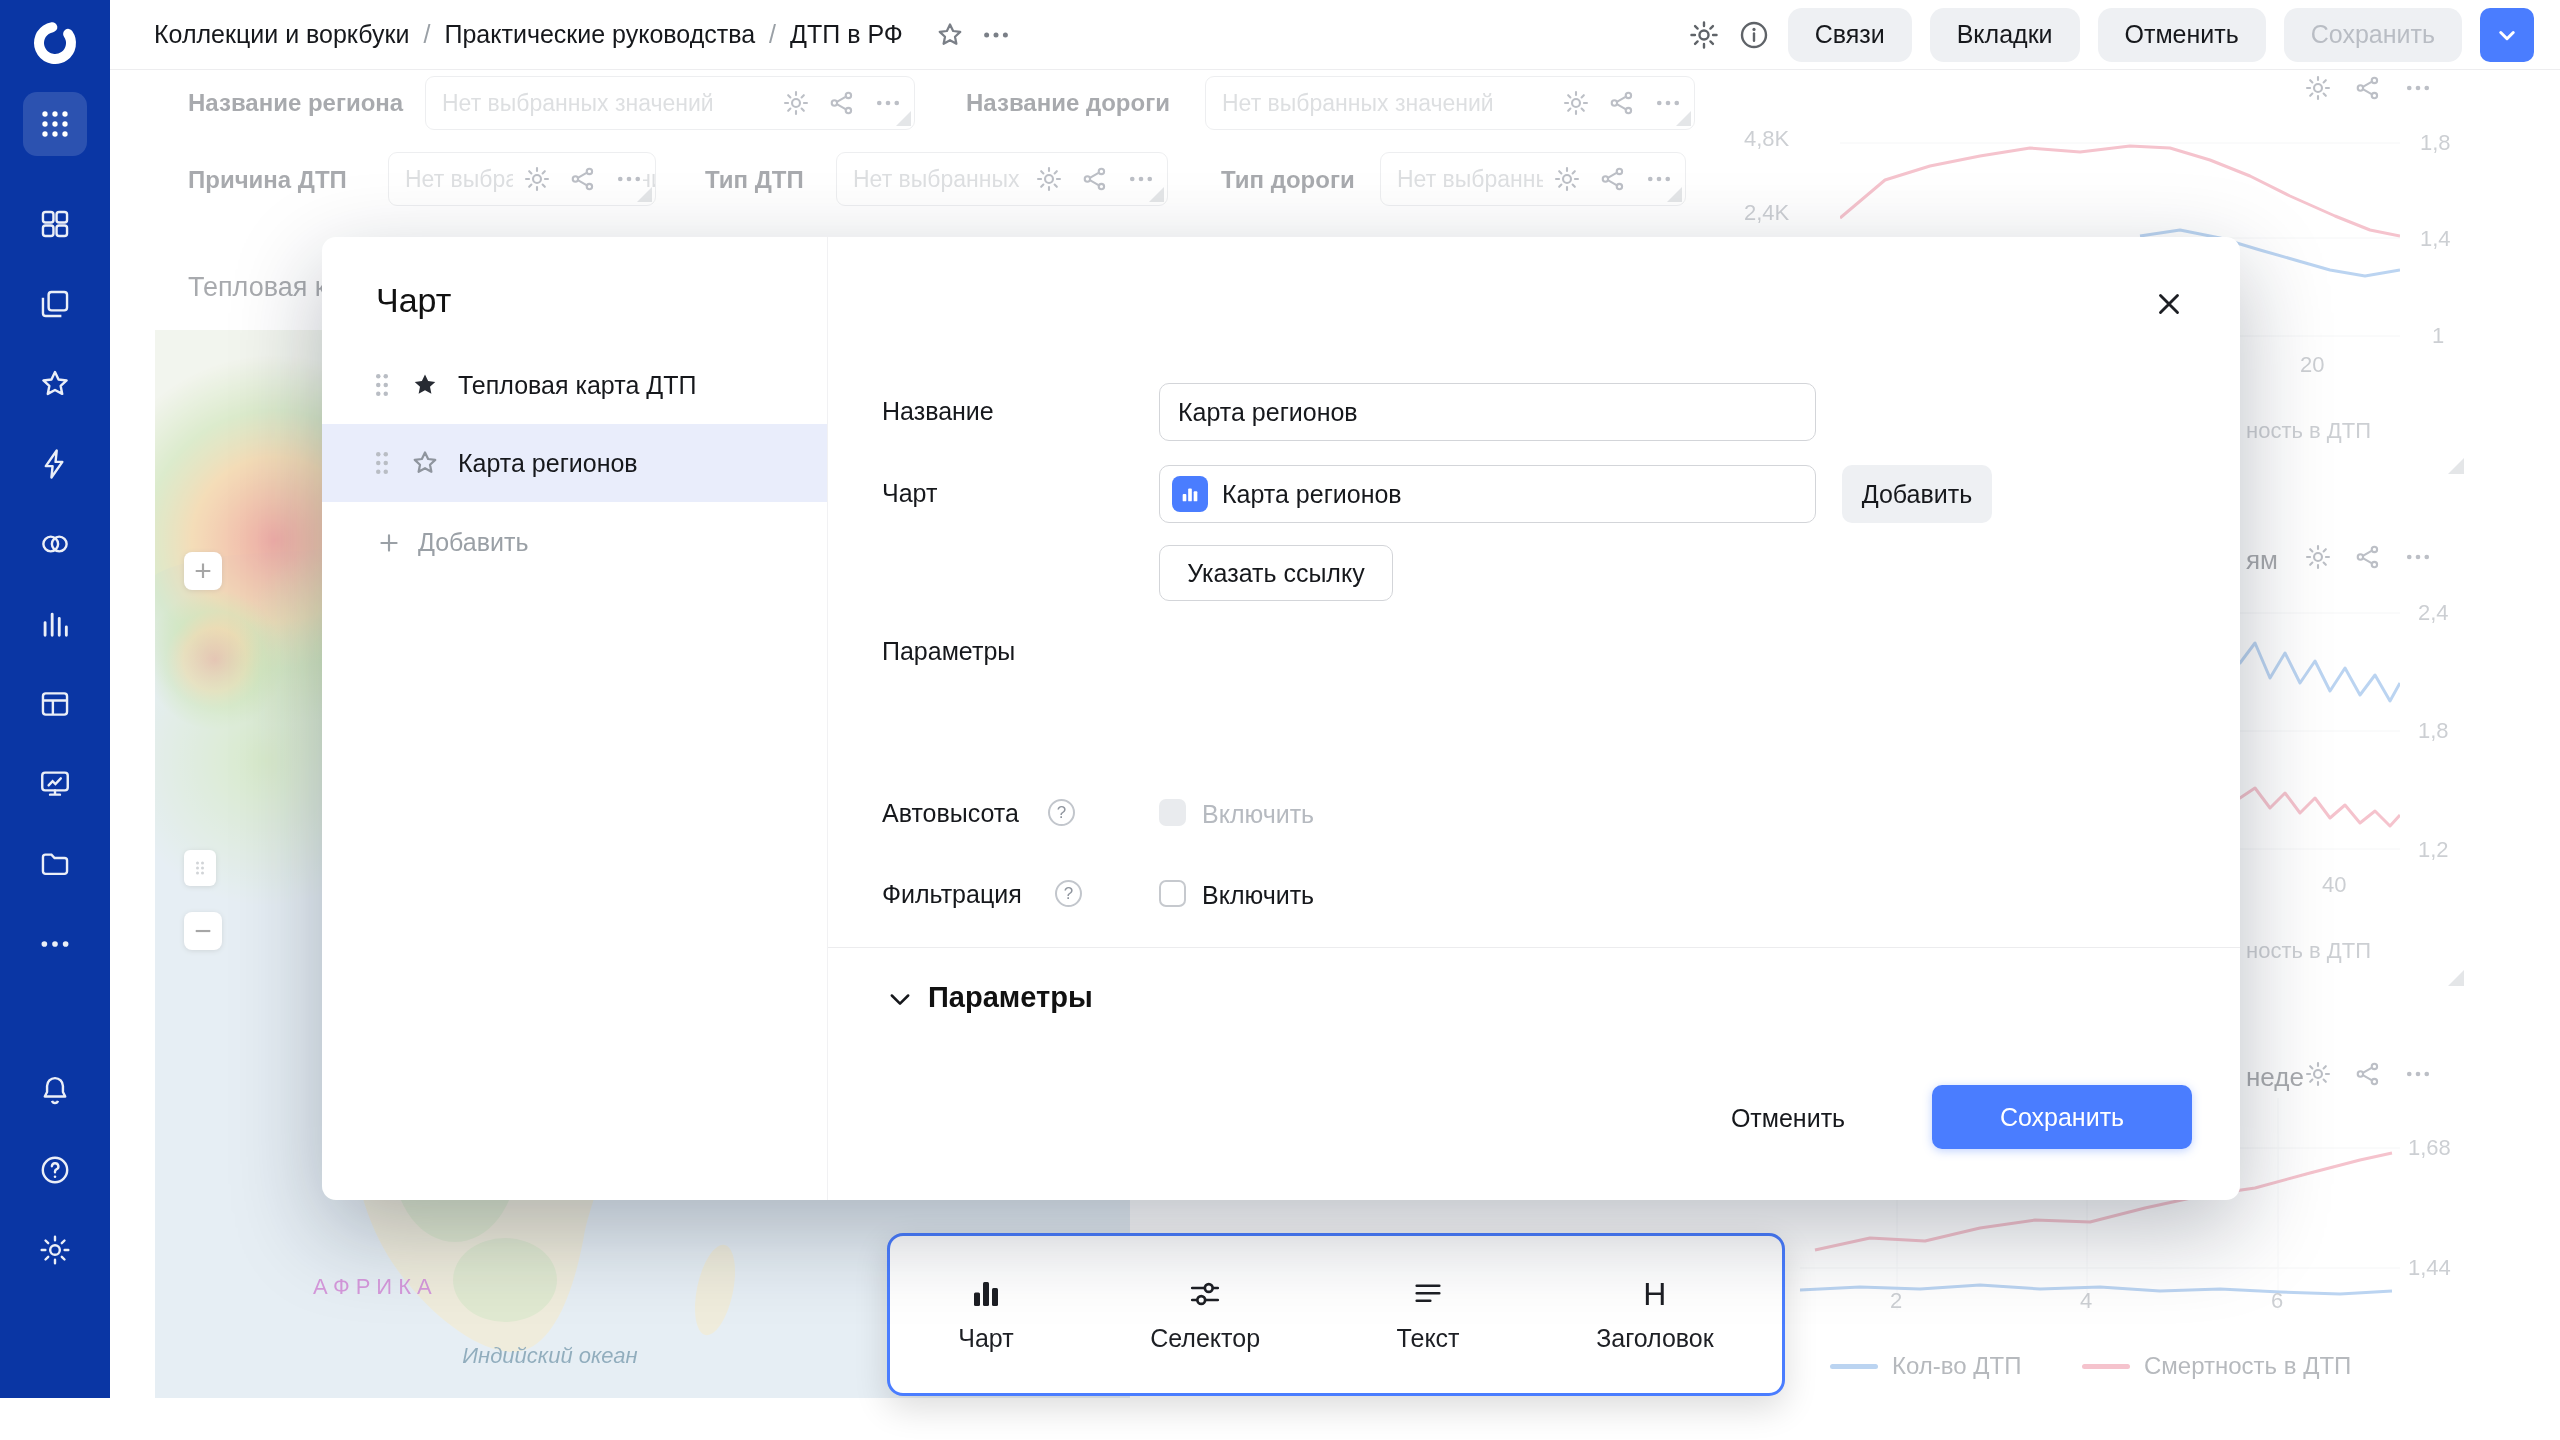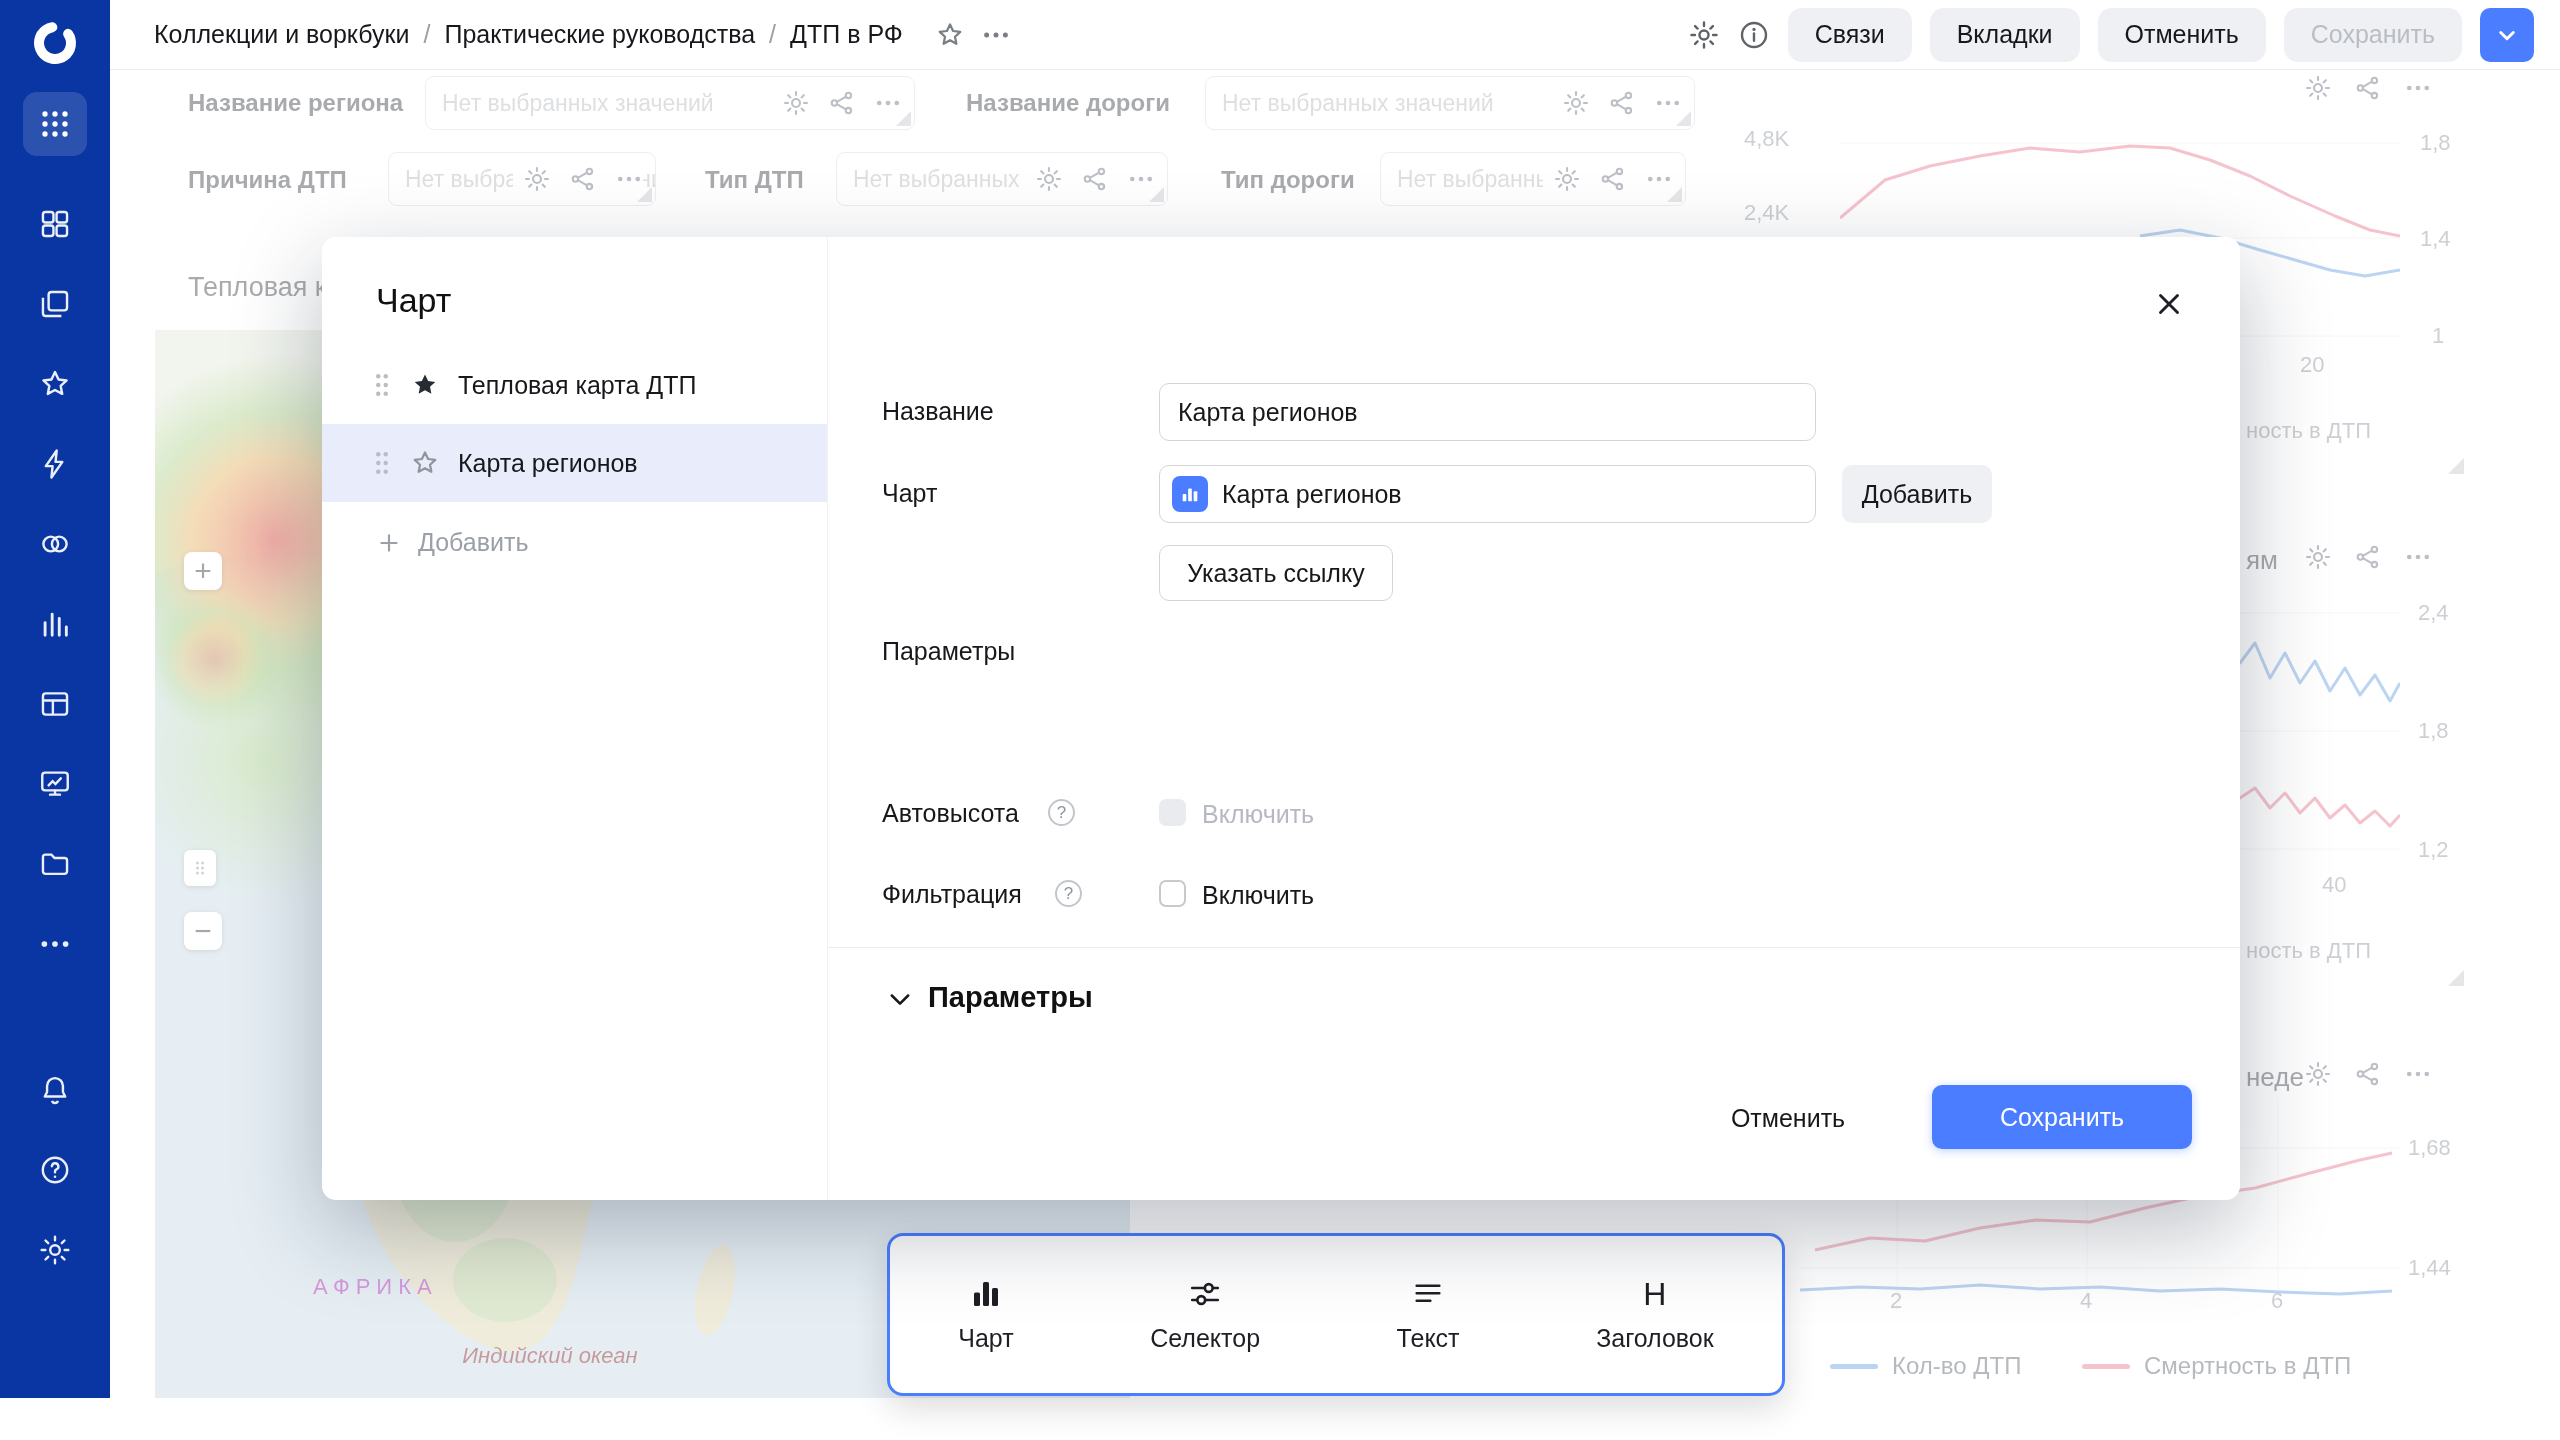--- a/index.html
+++ b/index.html
@@ -25,21 +25,21 @@
   .leg-s { position:absolute; width:48px; height:5px; border-radius:3px; }
   .heat-title { position:absolute; font-size:27px; font-weight:500; color:#3f444c; white-space:nowrap; }
 
   .map { position:absolute; left:155px; top:330px; width:975px; height:1068px; background:#c8dae6; overflow:hidden; }
   .zoom-btn { position:absolute; width:38px; height:38px; background:#fff; border-radius:8px;
               box-shadow:0 1px 5px rgba(0,0,0,.25); display:grid; place-items:center;
               font-size:30px; color:#3a3a3a; line-height:1; }
   .drag-box { position:absolute; width:32px; height:36px; background:#fff; border-radius:6px;
               box-shadow:0 1px 5px rgba(0,0,0,.25); display:grid; place-items:center; }
   .map-africa { position:absolute; letter-spacing:6px; color:#a21caf; font-size:22px; }
-  .map-ocean { position:absolute; font-style:italic; color:#7f1d1d; font-size:22px; text-align:center; width:190px; line-height:1.3; }
+  .map-ocean { position:absolute; font-style:italic; color:#0c4a6e; font-size:22px; text-align:center; width:190px; line-height:1.3; }
 
   
   .overlay { position:absolute; left:110px; top:70px; width:2450px; height:1328px;
              background:rgba(255,255,255,.55); z-index:10; }
   .bottom-strip { position:absolute; left:0; top:1398px; width:2560px; height:42px; background:#fff;
                   border-top:1px solid #e4e6e8; z-index:20; }
   .play { position:absolute; left:46px; top:9px; width:0; height:0; border-top:11px solid transparent;
           border-bottom:11px solid transparent; border-left:16px solid #1f1f1f; }
   .city { position:absolute; left:1181px; top:6px; font-size:24px; color:#9aa0a6; }
 

